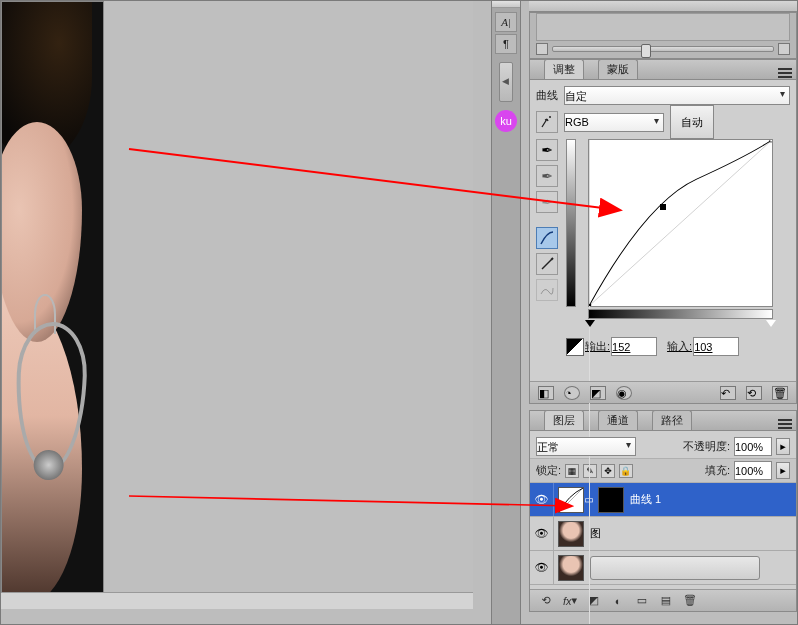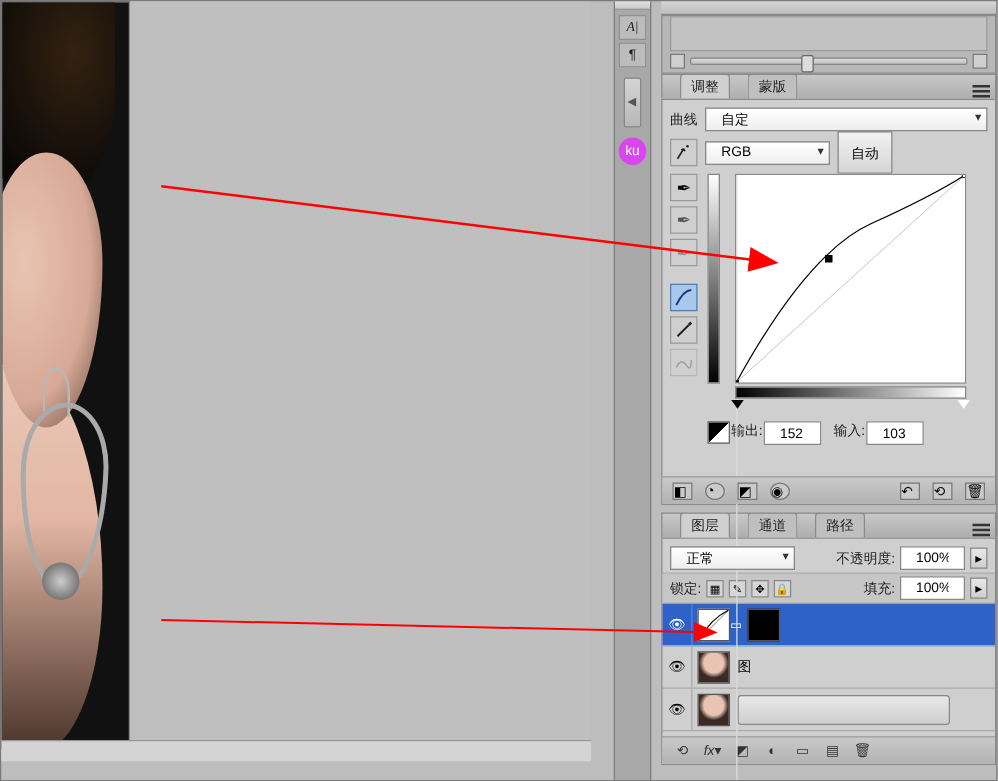--- a/index.html
+++ b/index.html
@@ -35,21 +35,21 @@
   
   .tab-row { height:20px; background:linear-gradient(#c7c7c7,#aeaeae); border:1px solid #8a8a8a; border-bottom:none; display:flex; align-items:flex-end;}
   .tab { padding:2px 8px 2px 8px; background:#bfbfbf; border:1px solid #8a8a8a; border-bottom:none; margin-left:14px; border-radius:3px 3px 0 0; color:#222;}
   .tab.active { background:#d0d0d0; }
   .tab-row .menu-icon { margin-left:auto; margin-right:4px; width:14px; height:12px; display:flex; flex-direction:column; justify-content:space-between; padding:1px 0;}
   .tab-row .menu-icon span{height:2px; background:#333;}
   
   .adjust-body { background:#cfcfcf; border:1px solid #8a8a8a; padding:6px; height:325px; position:relative;}
   .row { display:flex; align-items:center; gap:6px; margin-bottom:0; }
   .label { color:#222; }
-  select, input[type="text"] { background:#fff; border:1px solid #888; height:19px; padding:0 12px; font-size:11px; }
+  select, input[type="text"] { background:#fff; border:1px solid #888; height:19px; padding:0 0; font-size:11px; }
   select { appearance:none; background:linear-gradient(#fff,#eee); padding-right:16px; position:relative; }
   .sel-wrap { position:relative; display:inline-block; }
   .sel-wrap::after { content:"▾"; position:absolute; right:5px; top:2px; font-size:10px; color:#333; pointer-events:none;}
   .btn { background:linear-gradient(#f2f2f2,#d5d5d5); border:1px solid #888; height:34px; padding:0 10px; cursor:pointer; }
   
   .curves-wrap { display:flex; gap:6px; }
   .curve-tools { width:24px; display:flex; flex-direction:column; gap:4px; }
   .ct { width:22px; height:22px; border:1px solid #999; display:flex; align-items:center; justify-content:center; background:#cfcfcf;}
   .ct.sel { background:#a7c8ea; border-color:#4d7db5; }
   .curves-box { flex:1; }
@@ -57,32 +57,32 @@
   .curve-graph .g1{left:25%;top:0;width:1px;height:100%;background:#ddd;}
   .curve-graph .g2{left:50%;top:0;width:1px;height:100%;background:#ddd;}
   .curve-graph .g3{left:75%;top:0;width:1px;height:100%;background:#ddd;}
   .diag { position:absolute; left:0; top:0; width:100%; height:100%; }
   .curve-pt { position:absolute; width:6px; height:6px; background:#000; transform:translate(-50%,-50%); }
   .ramp-h { height:10px; width:185px; margin-left:8px; margin-top:2px; background:linear-gradient(90deg,#000,#fff); border:1px solid #888; position:relative;}
   .ramp-h .tri-b { position:absolute; left:-4px; top:10px; width:0;height:0;border-left:5px solid transparent;border-right:5px solid transparent;border-top:7px solid #000;}
   .ramp-h .tri-w { position:absolute; right:-4px; top:10px; width:0;height:0;border-left:5px solid transparent;border-right:5px solid transparent;border-top:7px solid #fff;}
   .ramp-v { position:absolute; left:0; top:0; width:10px; height:168px; background:linear-gradient(180deg,#fff,#000); border:1px solid #888;}
   .curves-container { position:relative; padding-left: 14px; }
-  .io-row { display:flex; gap:1px; margin-top:18px; }
+  .io-row { display:flex; align-items:center; gap:1px; margin-top:18px;text-decoration:underline; }
   .split-icon { width:18px;height:18px; background: linear-gradient(135deg,#000 0 50%, #fff 50% 100%); border:1px solid #666;}
   input.num { width:46px; text-align:left; }
   .adjust-footer { position:absolute; left:0; right:0; bottom:0; height:22px; background:linear-gradient(#c9c9c9,#b3b3b3); border-top:1px solid #999; display:flex; align-items:center; gap:10px; padding:0 8px;}
   .foot-ic { width:16px; height:14px; border:1px solid #777; background:#cacaca; }
   .foot-ic.round{ border-radius:50%; }
   .adjust-footer .gap { margin-left:auto; }
   
   .layers-body { background:#cfcfcf; border:1px solid #8a8a8a; padding:4px 0 0 0; }
   .layer-row1 { display:flex; align-items:center; gap:4px; padding:2px 6px;}
   .sel-sm { width:100px; }
-  .num-sm { width:52px; }
+  .num-sm { width:38px; }
   .mini-btn { width:14px; height:17px; border:1px solid #888; background:linear-gradient(#e8e8e8,#cfcfcf); display:flex;align-items:center;justify-content:center;}
   .lock-row { display:flex; align-items:center; gap:4px; padding:2px 6px; border-top:1px solid #b0b0b0; border-bottom:1px solid #b0b0b0; background:#c6c6c6;}
   .lock-ic { width:14px; height:14px; border:1px solid #888; background:#d6d6d6; display:flex;align-items:center;justify-content:center; font-size:9px;}
   .layer { display:flex; align-items:center; height:34px; border-bottom:1px solid #aaa; }
   .layer.sel { background:#2f62c9; color:#fff; }
   .eye { width:24px; display:flex; align-items:center; justify-content:center; border-right:1px solid #aaa; height:100%; }
   .layer.sel .eye { border-right:1px solid #5a82d6; }
   .thumb { width:26px; height:26px; background:#fff; border:1px solid #555; margin-left:4px; position:relative; overflow:hidden;}
   .thumb-curve svg { width:100%; height:100%; }
   .thumb-mask { background:#000; }
@@ -281,20 +281,21 @@
       <div class="eye">👁</div>
       <div class="thumb thumb-curve">
         <svg viewBox="0 0 26 26">
             <rect width="26" height="26" fill="#fff"></rect>
             <line x1="0" y1="26" x2="26" y2="0" stroke="#aaa"></line>
             <path d="M0 26 Q10 8 26 0" stroke="#000" fill="none"></path>
           </svg>
       </div>
       <span class="link">▭</span>
       <div class="thumb thumb-mask"></div>
+      <span class="layer-name">曲线 1</span>
     </div>
 
     <div class="layer">
       <div class="eye">👁</div>
       <div class="thumb thumb-face"></div>
       <span class="layer-name">图</span>
     </div>
 
     <div class="layer">
       <div class="eye">👁</div>

